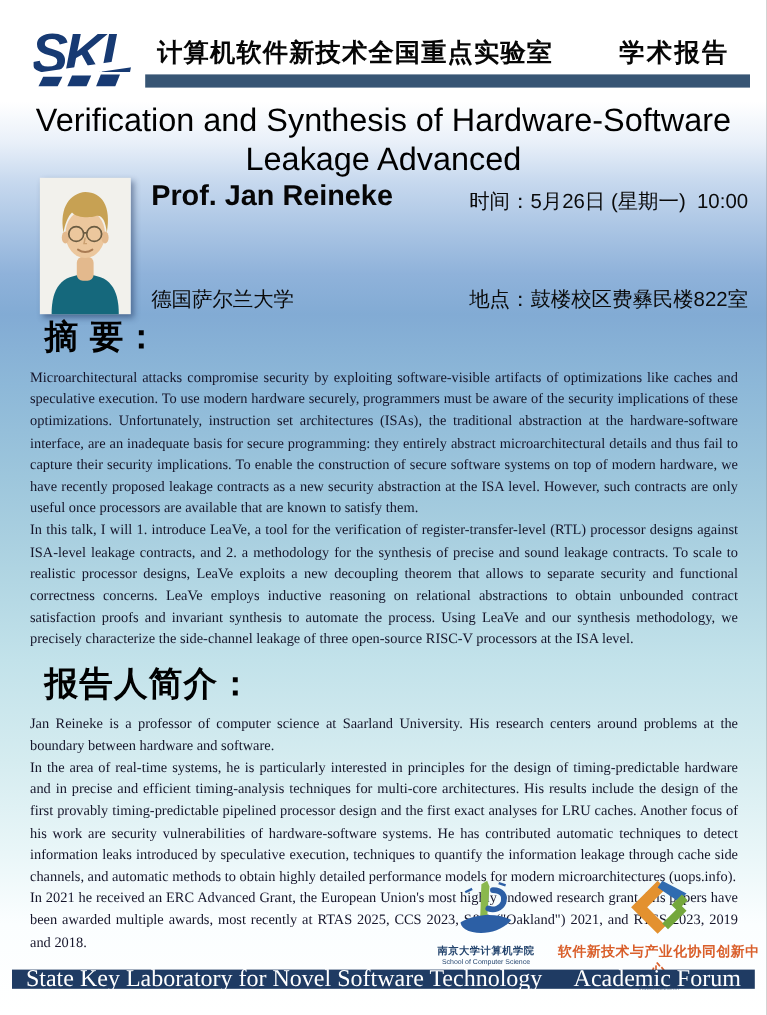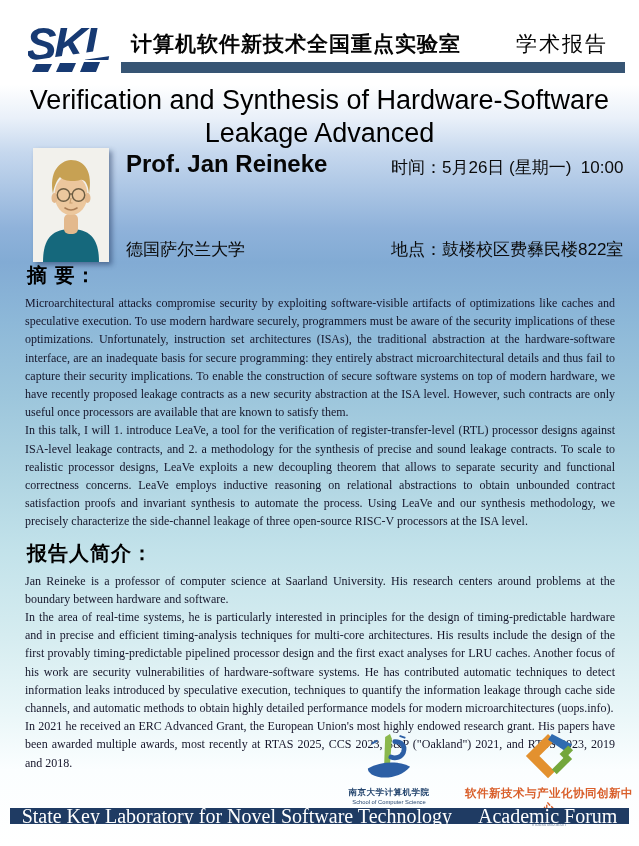--- a/index.html
+++ b/index.html
@@ -9,45 +9,45 @@
       #ffffff 0%,#ffffff 10%,#e9f0f9 14%,#c6d8ee 18%,#8fb2da 27%,#82abd4 31%,
       #8db8d8 38%,#9dc6dc 47%,#afd4e2 56%,#c2e2ea 65%,#d5ecf0 75%,
       #e9f6f8 84%,#fbfeff 91%,#ffffff 100%);
     font-family:"Liberation Serif",serif;color:#15152a;
   }
   
   .skl-logo{position:absolute;left:28px;top:20px;width:96px;height:52px;}
   .lab-cn{position:absolute;left:131px;top:30px;font-family:"Liberation Sans",sans-serif;
           font-size:21px;font-weight:bold;color:#060606;letter-spacing:1px;}
   .badge{position:absolute;right:31px;top:30px;font-family:"Liberation Sans",sans-serif;
-         font-size:21px;font-weight:normal;color:#060606;letter-spacing:2px;}
+         font-size:21px;font-weight:bold;color:#060606;letter-spacing:2px;}
   .header-bar{position:absolute;left:121px;top:62px;width:504px;height:11px;background:#375574;}
   
   .title{position:absolute;left:0;right:0;top:84px;text-align:center;
          font-family:"Liberation Sans",sans-serif;font-size:27px;line-height:33px;color:#000;}
   
   .photo{position:absolute;left:33px;top:148px;width:76px;height:114px;
          box-shadow:3px 3px 5px rgba(15,35,75,.45);}
   .photo svg{display:block;}
   .speaker-name{position:absolute;left:126px;top:150px;font-family:"Liberation Sans",sans-serif;
                 font-size:24px;font-weight:bold;color:#060606;}
   .meta{position:absolute;font-family:"Liberation Sans",sans-serif;font-size:17px;color:#0a0a0a;}
   .ws-pre{white-space:pre;}
   .time{left:391px;top:156px;text-align:center;}
   .affiliation{left:126px;top:238px;}
   .location{left:391px;top:238px;}
   
   .content{position:absolute;left:25px;top:262px;width:590px;}
-  .sec-heading{font-family:"Liberation Sans",sans-serif;font-size:20px;font-weight:600;
-               color:#000;margin:0 0 5px 2px;letter-spacing:1px;}
+  .sec-heading{font-family:"Liberation Sans",sans-serif;font-size:28px;font-weight:600;
+               color:#000;margin:0 0 5px 12px;letter-spacing:1px;}
   .content p{margin:0;text-align:justify;font-size:12px;line-height:18.2px;color:#15152a;}
   .bio-heading{margin-top:9px;}
   
   .logo-block{position:absolute;text-align:center;}
-  .logo-nju{left:334px;top:733px;width:110px;}
+  .logo-nju{left:350px;top:733px;width:110px;}
   .logo-cic{left:465px;top:731px;width:168px;}
   .logo-block svg{display:block;margin:0 auto;}
   .logo-cn-nju{font-family:"Liberation Sans",sans-serif;font-size:8.5px;font-weight:bold;
                color:#24456e;margin-top:2px;letter-spacing:.5px;}
   .logo-en-nju{font-family:"Liberation Sans",sans-serif;font-size:5.8px;color:#24456e;}
   .logo-cn-cic{font-family:"Liberation Sans",sans-serif;font-size:11.5px;font-weight:bold;
                color:#d95f2b;margin-top:3px;letter-spacing:.5px;}
   .logo-en-cic{font-family:"Liberation Sans",sans-serif;font-size:4.9px;color:#8a9ab0;margin-top:1px;}
   
   .footer-bar{position:absolute;left:10px;top:808px;width:619px;height:16px;background:#1f3b63;

